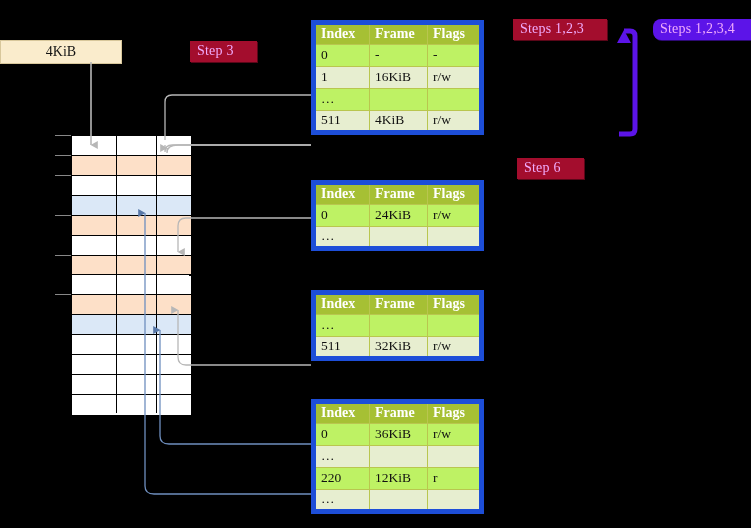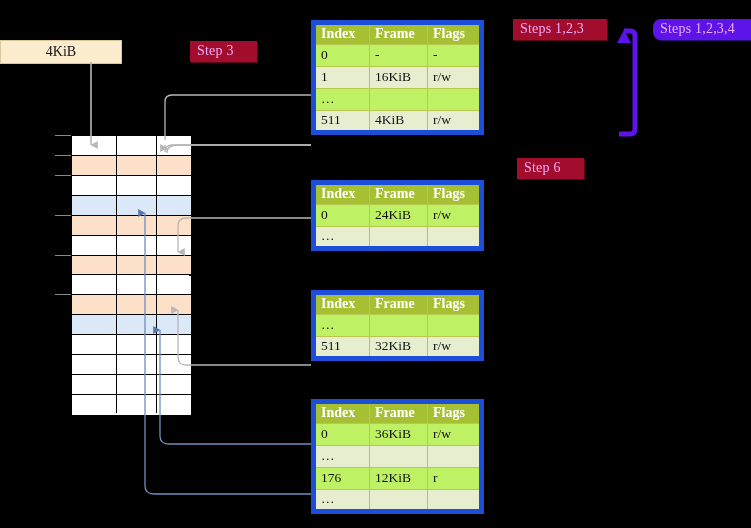--- a/index.html
+++ b/index.html
@@ -166,21 +166,21 @@
           <td class="c-idx">0</td>
           <td class="c-frm">36KiB</td>
           <td class="c-flg">r/w</td>
         </tr>
         <tr class="alt">
           <td class="c-idx">…</td>
           <td class="c-frm">&nbsp;</td>
           <td class="c-flg">&nbsp;</td>
         </tr>
         <tr class="">
-          <td class="c-idx">176</td>
+          <td class="c-idx">220</td>
           <td class="c-frm">12KiB</td>
           <td class="c-flg">r</td>
         </tr>
         <tr class="alt">
           <td class="c-idx">…</td>
           <td class="c-frm">&nbsp;</td>
           <td class="c-flg">&nbsp;</td>
         </tr>
       </tbody>
     </table>

